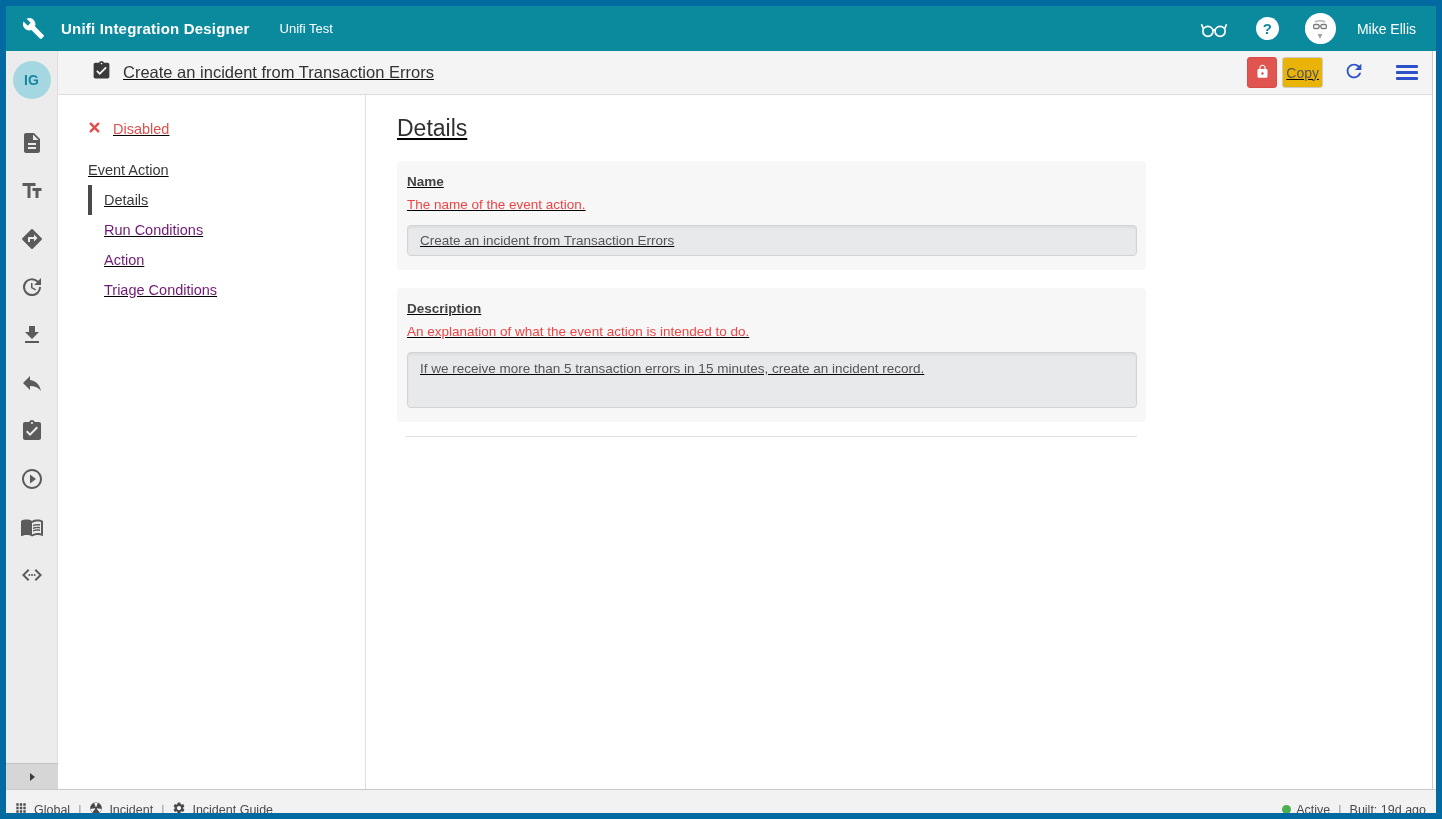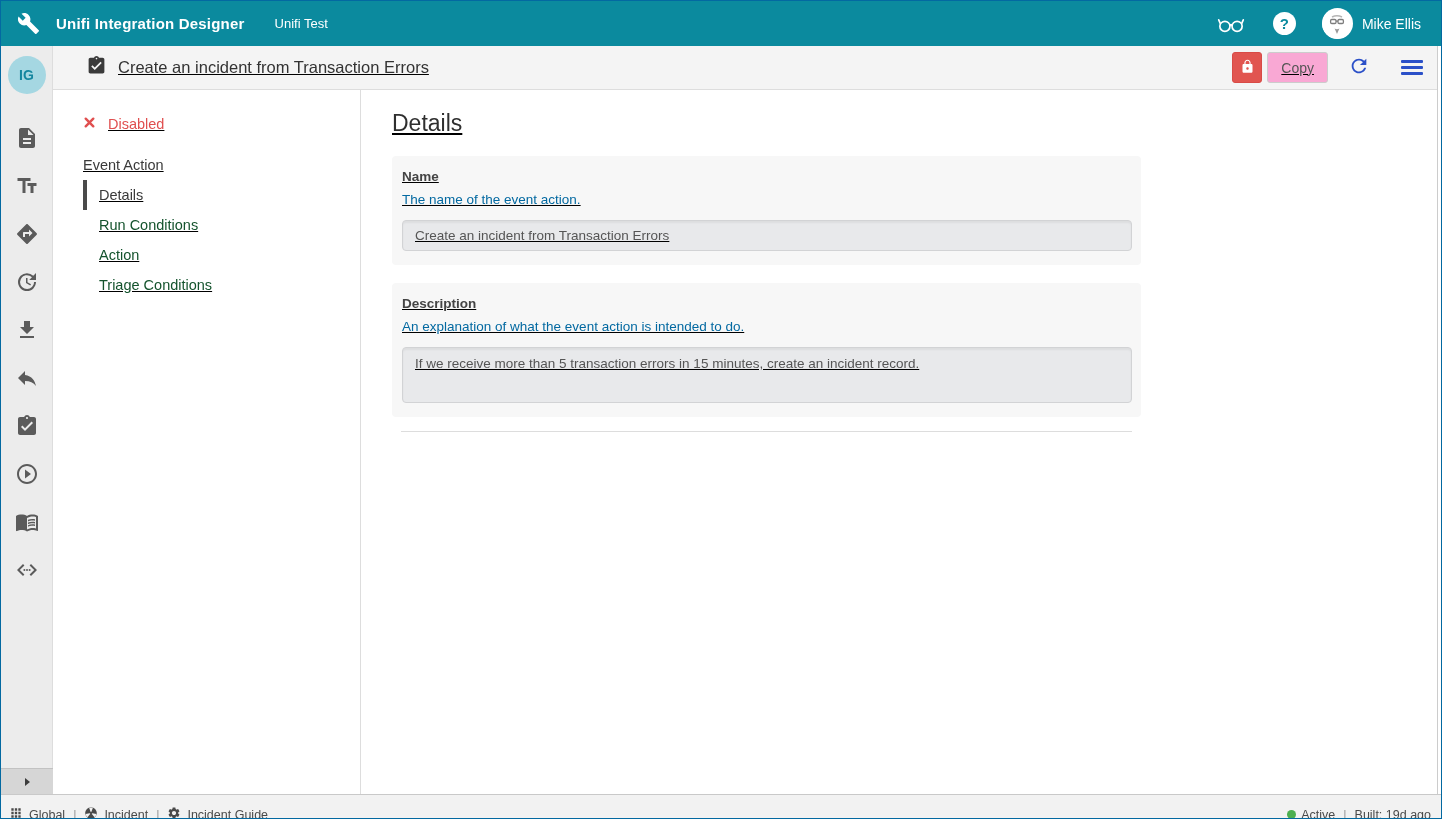--- a/index.html
+++ b/index.html
@@ -1,71 +1,71 @@
 <!DOCTYPE html>
 <html><head>
 <meta charset="utf-8">
 <title>Unifi Integration Designer</title>
 <style>
   * { margin:0; padding:0; box-sizing:border-box; }
   html,body { width:1442px; height:819px; font-family:"Liberation Sans", sans-serif; }
-  .window { width:1442px; height:819px; display:flex; flex-direction:column; background:#fff; border:1px solid #0369a1; overflow:hidden; }
+  .window { width:1442px; height:819px; display:flex; flex-direction:column; background:#fff; border:6px solid #0369a1; overflow:hidden; }
 
   
   .topbar { height:45px; flex:0 0 45px; background:#0b8a9e; display:flex; align-items:center; padding:0 20px 0 16px; color:#fff; }
   .topbar .wrench { margin-right:16px; display:flex; }
   .app-title { font-size:15px; font-weight:bold; letter-spacing:.2px; }
   .env-name { font-size:13px; margin-left:30px; }
   .topbar-right { margin-left:auto; display:flex; align-items:center; }
   .glasses { display:flex; }
   .help-circle { width:23px; height:23px; border-radius:50%; background:#fff; color:#0b8a9e; font-weight:bold; font-size:15px; display:flex; align-items:center; justify-content:center; margin-left:27px; }
   .user-avatar { width:31px; height:31px; border-radius:50%; background:#fff; margin-left:26px; overflow:hidden; display:flex; align-items:center; justify-content:center; }
-  .user-name { font-size:14px; margin-left:9px; }
+  .user-name { font-size:14px; margin-left:21px; }
 
   
   .mid { flex:1 1 auto; display:flex; min-height:0; }
 
   
   .rail { width:52px; flex:0 0 52px; background:#ececec; border-right:1px solid #ddd; display:flex; flex-direction:column; align-items:center; }
   .rail-avatar { width:38px; height:38px; border-radius:50%; background:#a5d7e2; color:#15869f; font-weight:bold; font-size:14px; display:flex; align-items:center; justify-content:center; margin-top:10px; }
   .rail-icons { display:flex; flex-direction:column; gap:24px; margin-top:32px; }
   .rail-icons svg { display:block; }
   .rail-expand { margin-top:auto; width:52px; height:26px; background:#d6d6d6; border-top:1px solid #c2c2c2; display:flex; align-items:center; justify-content:center; cursor:pointer; }
 
   
   .col-right { flex:1 1 auto; display:flex; flex-direction:column; position:relative; min-width:0;text-decoration:underline; }
   .scroll-strip { position:absolute; top:0; right:0; bottom:0; width:4px; background:#fff; border-left:1px solid #ccc; z-index:5; }
 
   .titlebar { height:44px; flex:0 0 44px; background:#f4f4f4; border-bottom:1px solid #ddd; display:flex; align-items:center; padding:0 18px 0 33px; }
   .doc-title { font-size:16.5px; color:#333; margin-left:11px; }
   .titlebar-right { margin-left:auto; display:flex; align-items:center; }
   .lock-btn { width:30px; height:31px; background:#e15550; border:1px solid #d84b46; border-radius:3px; display:flex; align-items:center; justify-content:center; cursor:pointer; }
-  .copy-btn { height:31px; margin-left:5px; padding:0 13px; background:#f9a8d4; border:1px solid #ccc; border-radius:3px; font-size:14px; color:#555; cursor:pointer; font-family:"Liberation Sans",sans-serif; }
+  .copy-btn { height:31px; margin-left:5px; padding:0 3px; background:#eab308; border:1px solid #ccc; border-radius:3px; font-size:14px; color:#555; cursor:pointer; font-family:"Liberation Sans",sans-serif; }
   .refresh-btn { margin-left:20px; display:flex; cursor:pointer; background:none; border:none; padding:0; }
   .menu-btn { margin-left:31px; display:flex; flex-direction:column; gap:3px; cursor:pointer; background:none; border:none; padding:0; }
   .menu-btn span { width:22px; height:3px; background:#2b50c8; border-radius:1px; }
 
   .body-row { flex:1 1 auto; display:flex; min-height:0; }
 
   
   .side-nav { width:308px; flex:0 0 308px; background:#fff; border-right:1px solid #ddd; padding:24px 0 0 30px; }
   .status-row { display:flex; align-items:center; gap:12px; height:20px; }
   .status-label { color:#e04f4f; font-size:14.5px; }
   .section-label { margin-top:21px; height:20px; line-height:20px; color:#3a3a3a; font-size:14.5px; }
   .nav-items { margin-top:5px; }
-  .nav-item { height:30px; display:flex; align-items:center; border-left:4px solid transparent; padding-left:12px; font-size:14.5px; color:#14532d; cursor:pointer; }
+  .nav-item { height:30px; display:flex; align-items:center; border-left:4px solid transparent; padding-left:12px; font-size:14.5px; color:#701a75; cursor:pointer; }
   .nav-item.active { border-left-color:#4a4a4a; color:#3a3a3a; cursor:default; }
 
   
   .main { flex:1 1 auto; background:#fff; padding:20px 0 0 31px; min-width:0; }
   .main h1 { font-size:23px; font-weight:500; color:#2f2f2f; line-height:27px; }
   .card { width:749px; background:#f7f7f7; border-radius:4px; margin-top:19px; padding:13px 9px 14px 10px; }
   .card + .card { margin-top:18px; }
   .field-label { font-size:13.5px; font-weight:bold; color:#444; }
-  .field-desc { font-size:13.5px; color:#0369a1; margin-top:8px; }
+  .field-desc { font-size:13.5px; color:#ef4444; margin-top:8px; }
   .field-input, .field-textarea { display:block; width:730px; margin-top:13px; background:#e8e9eb; border:1px solid #d2d3d5; border-radius:4px; box-shadow:inset 0 2px 2px rgba(0,0,0,.05); color:#555; font-size:13.5px; font-family:"Liberation Sans",sans-serif; padding:0 12px; }
   .field-input { height:31px; }
   .field-textarea { height:56px; padding:8px 12px; resize:none; }
   .divider { width:731px; border-top:1px solid #ddd; margin:14px 0 0 9px; }
 
   
   .footer { height:24px; flex:0 0 24px; background:#f2f2f2; border-top:1px solid #c9c9c9; display:flex; align-items:center; font-size:12.5px; color:#4a4a4a; padding:16px 10px 0 8px; }
   .scope { display:flex; align-items:center; gap:6px; cursor:pointer; }
   .fsep { color:#999; margin:0 8px; }
   .footer-right { margin-left:auto; display:flex; align-items:center; }

